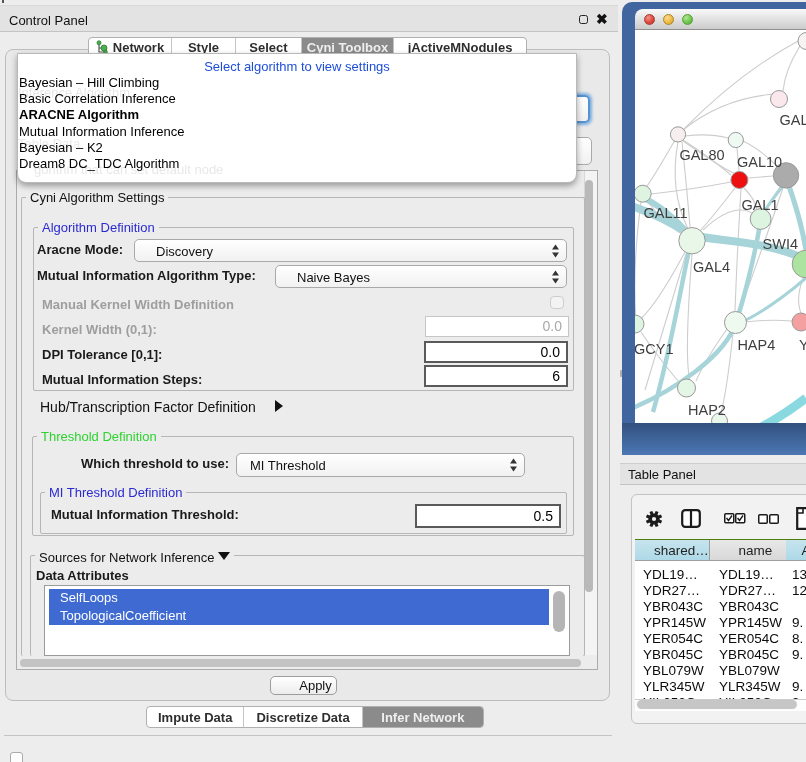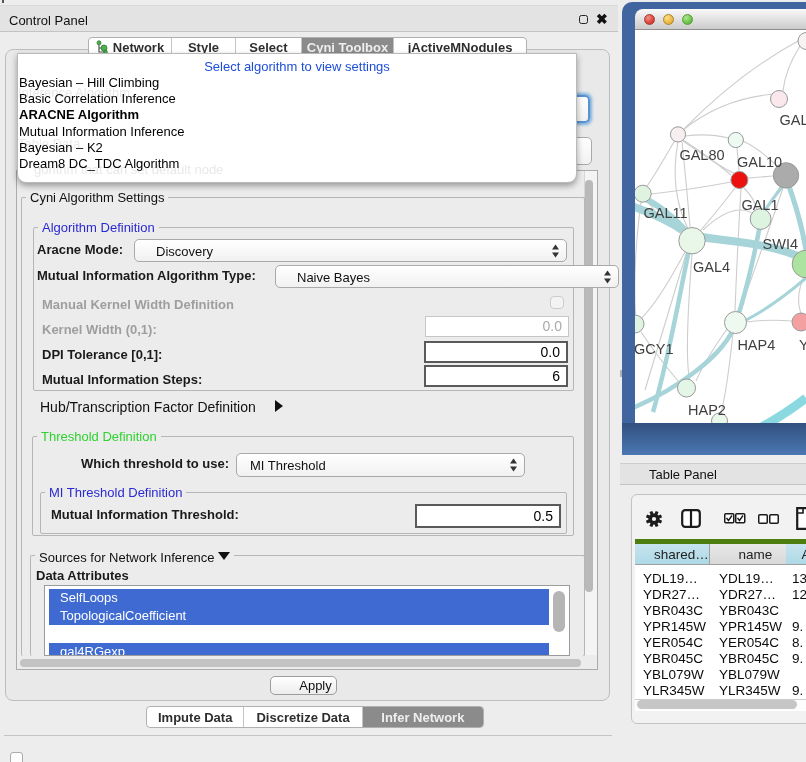--- a/index.html
+++ b/index.html
@@ -85,24 +85,24 @@
 #netframe .band { position:absolute; left:0; top:421px; width:184px; height:32px;
   background:linear-gradient(#32517f,#4b77b3); }
 #mactitle { left:635px; top:9px; width:171px; height:21px;
   background:linear-gradient(#f9f9f9,#cbcbcb); border-bottom:1px solid #8f8f8f; border-top-left-radius:8px; }
 .light { position:absolute; top:5px; width:11px; height:11px; border-radius:50%; }
 #netcanvas { left:635px; top:30px; width:171px; height:393px; background:#fff; }
 
 
 #tp-bar { left:620px; top:463px; width:186px; height:22px; background:#e3e3e3;
   border-top:1px solid #cdcdcd; border-bottom:1px solid #c3c3c3; }
-#tp-bar .t { position:absolute; left:29px; top:3px; font-size:13px; color:#111; }
+#tp-bar .t { position:absolute; left:8px; top:3px; font-size:13px; color:#111; }
 #tp-panel { left:631px; top:494px; width:180px; height:230px; background:#f2f2f2;
   border:1px solid #c3c3c3; border-radius:6px; }
-#tbl { left:635px; top:539px; width:171px; height:172px; background:#fff; border-top:5px solid #4d7c0f; overflow:hidden;text-decoration:underline; }
+#tbl { left:635px; top:539px; width:171px; height:172px; background:#fff; border-top:1px solid #4d7c0f; overflow:hidden;text-decoration:underline; }
 .hd { position:absolute; top:0; height:21px; border-right:1px solid #9f9f9f; border-bottom:1px solid #9f9f9f;
   font-size:13.5px; color:#222; line-height:21px; }
 .cell { position:absolute; font-size:13.5px; color:#0c0c0c; white-space:nowrap; }
 #tp-hsb-track { left:635px; top:699px; width:171px; height:12px; background:#fdfdfd; border-top:1px solid #ccc; }
 #tp-hsb { left:637px; top:700px; width:160px; height:9px; background:#c6c6c6; border-radius:4.5px; }
 </style>
 </head>
 <body>
 
 <div class="abs" style="left:2px; top:0; width:2px; height:3px; background:#555;"></div>
@@ -129,21 +129,21 @@
 </div>
 <div class="blbl" style="left:37px; top:242px;">Aracne Mode:</div>
 <div class="combo" style="left:134px; top:239px; width:433px; height:23px;">
   <span class="txt">Discovery</span>
   <svg width="9" height="15" viewBox="0 0 9 15">
       <path d="M4.5 1 L8 6 L1 6 Z" fill="#333"></path>
       <path d="M4.5 14 L1 9 L8 9 Z" fill="#333"></path>
     </svg>
 </div>
 <div class="blbl" style="left:37px; top:268px;">Mutual Information Algorithm Type:</div>
-<div class="combo" style="left:275px; top:265px; width:344px; height:23px;">
+<div class="combo" style="left:275px; top:265px; width:292px; height:23px;">
   <span class="txt">Naive Bayes</span>
   <svg width="9" height="15" viewBox="0 0 9 15">
       <path d="M4.5 1 L8 6 L1 6 Z" fill="#333"></path>
       <path d="M4.5 14 L1 9 L8 9 Z" fill="#333"></path>
     </svg>
 </div>
 <div class="glbl" style="left:42px; top:297px;">Manual Kernel Width Definition</div>
 <div id="chk1" class="abs"></div>
 <div class="glbl" style="left:42px; top:322px;">Kernel Width (0,1):</div>
 <div class="field fdis abs" style="left:425px; top:316px; width:144px; height:21px; line-height:19px;">0.0</div>
@@ -176,21 +176,20 @@
 
 <div class="grp abs" style="left:30px; top:555px; width:555px; height:101px; border-bottom:none;">
   <span class="lbl" style="left:4px;">Sources for Network Inference <span style="display:inline-block; vertical-align:2px;"><svg width="12" height="8" viewBox="0 0 12 8">
           <path d="M0 0 L12 0 L6 8 Z" fill="#111"></path>
         </svg></span></span>
 </div>
 <div class="blbl" style="left:36px; top:568px;">Data Attributes</div>
 <div id="datalist" class="abs">
   <div class="lrow" style="top:3px;">SelfLoops</div>
   <div class="lrow" style="top:21px;">TopologicalCoefficient</div>
-  <div class="lrow" style="top:57px; height:14px;">gal4RGexp</div>
 </div>
 <div id="lvsb" class="abs"></div>
 
 <div id="comboB" class="combo"></div>
 <div id="comboA" class="combo"></div>
 
 <div id="toptabs" class="tabstrip abs">
   <div class="tab tab1"><svg width="13" height="14" viewBox="0 0 13 14" style="margin-right:4px;">
         <path d="M3 3 L3 12 L8 12" fill="none" stroke="#555" stroke-width="1.2"></path>
         <line x1="3" y1="8" x2="7" y2="8" stroke="#555" stroke-width="1.2"></line>

